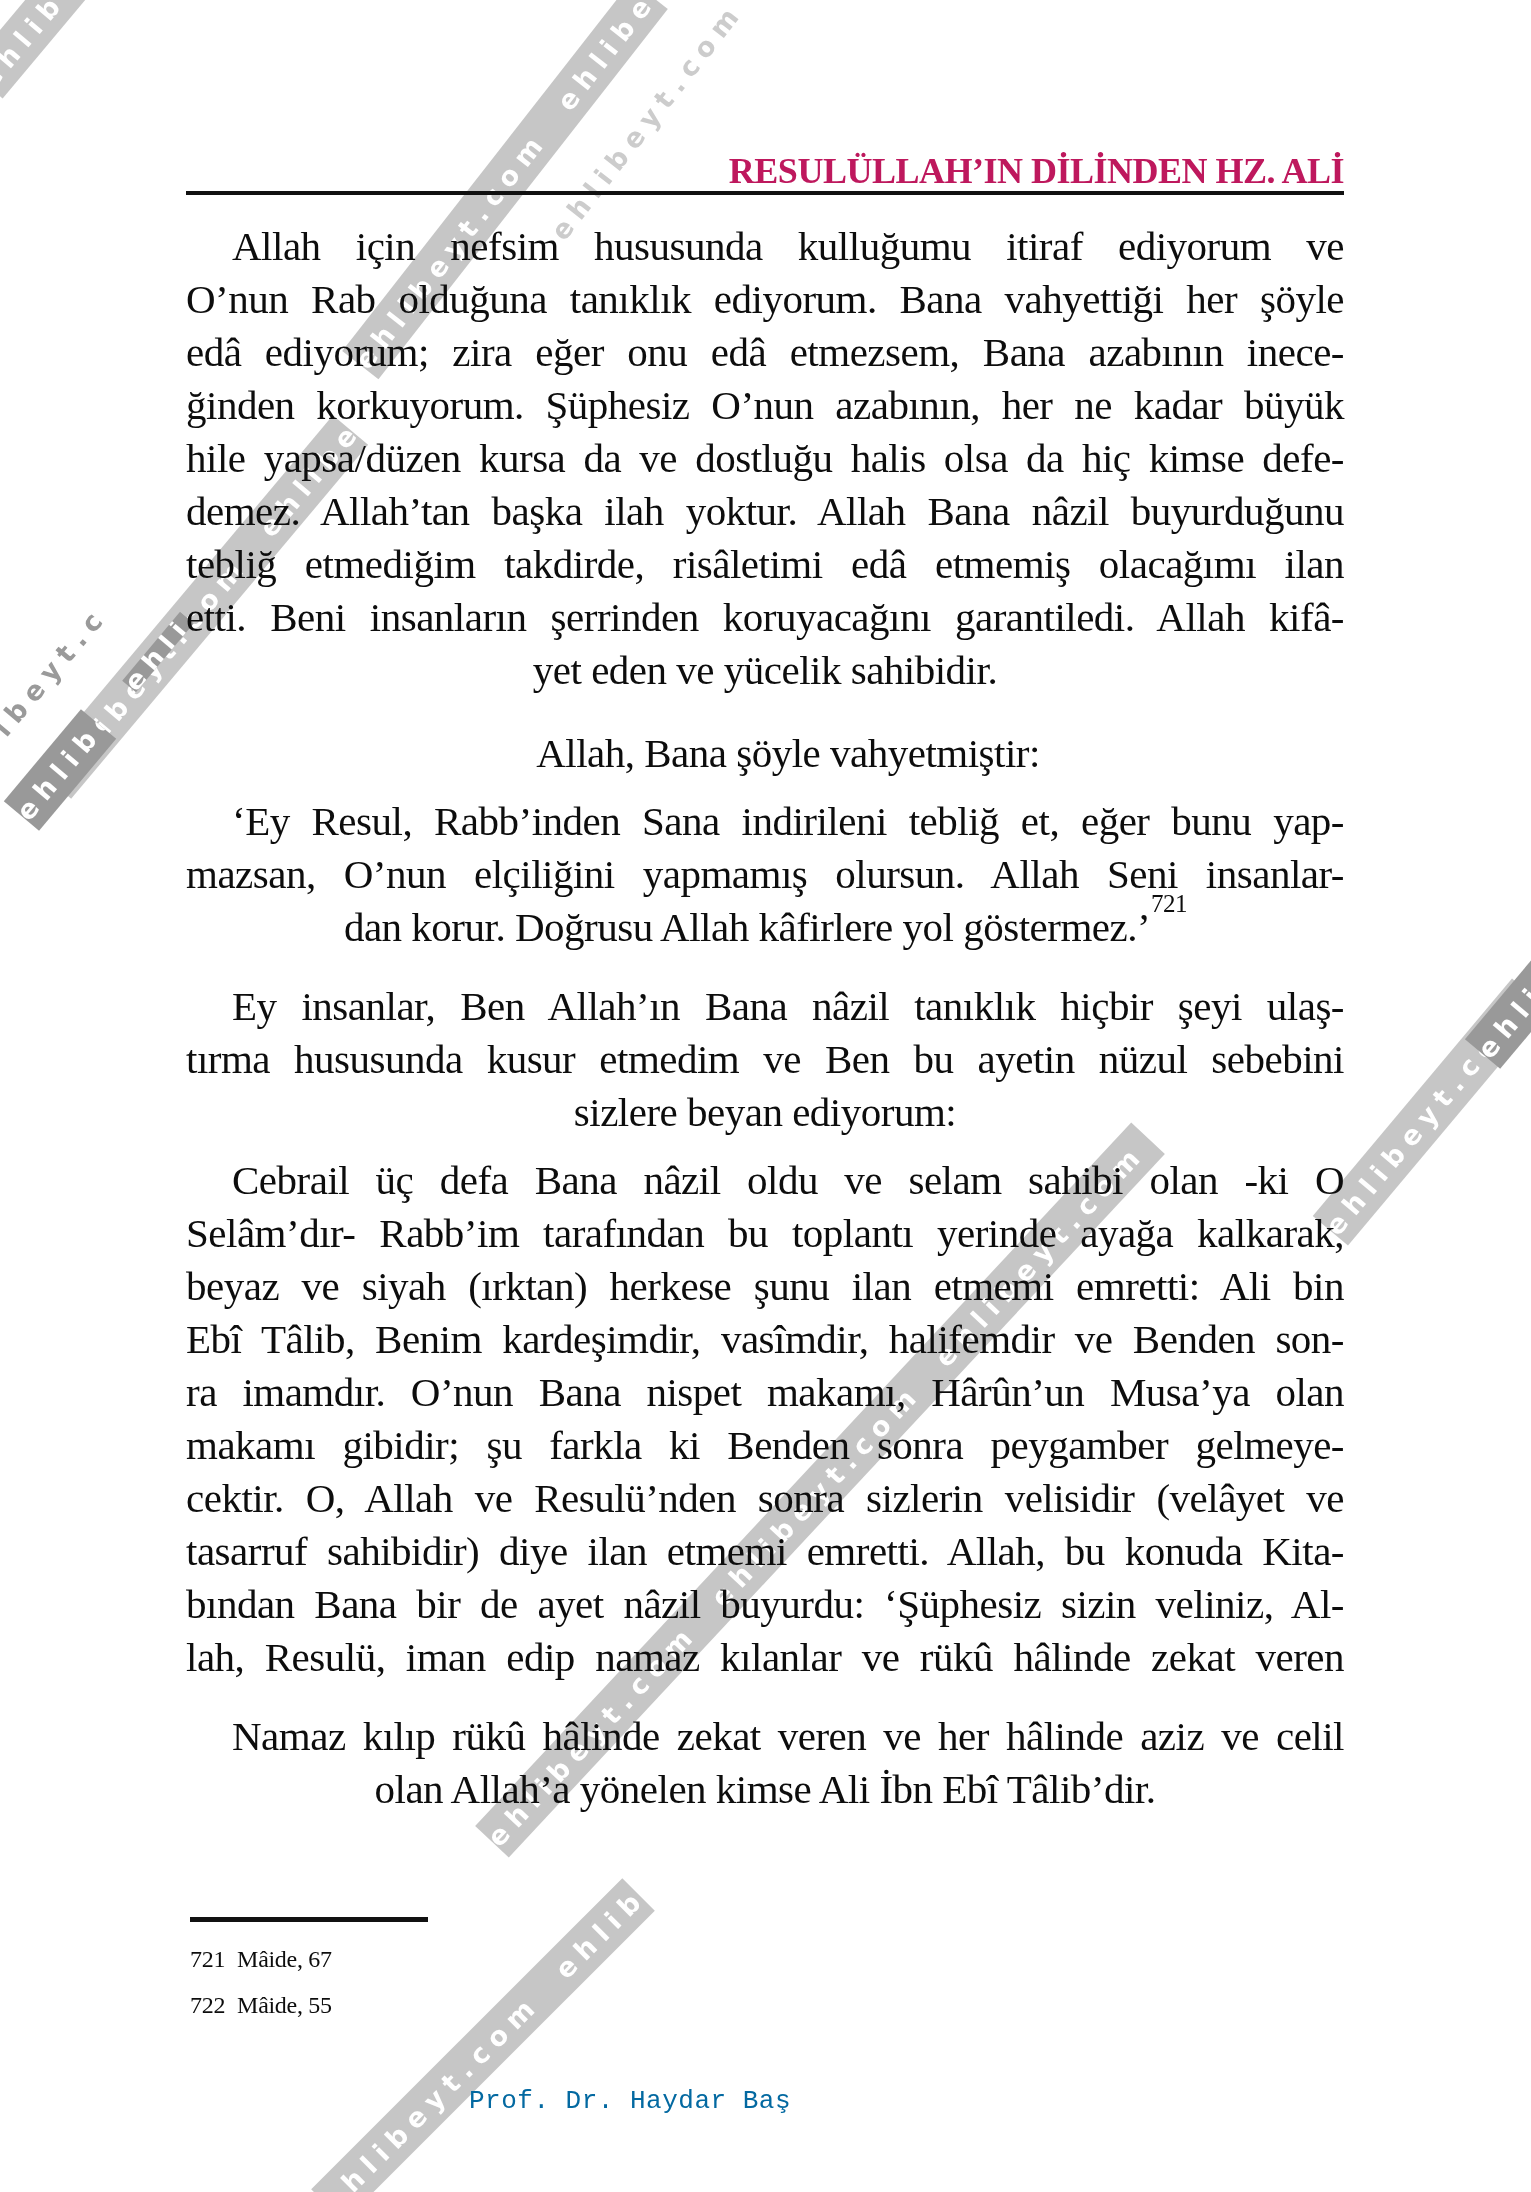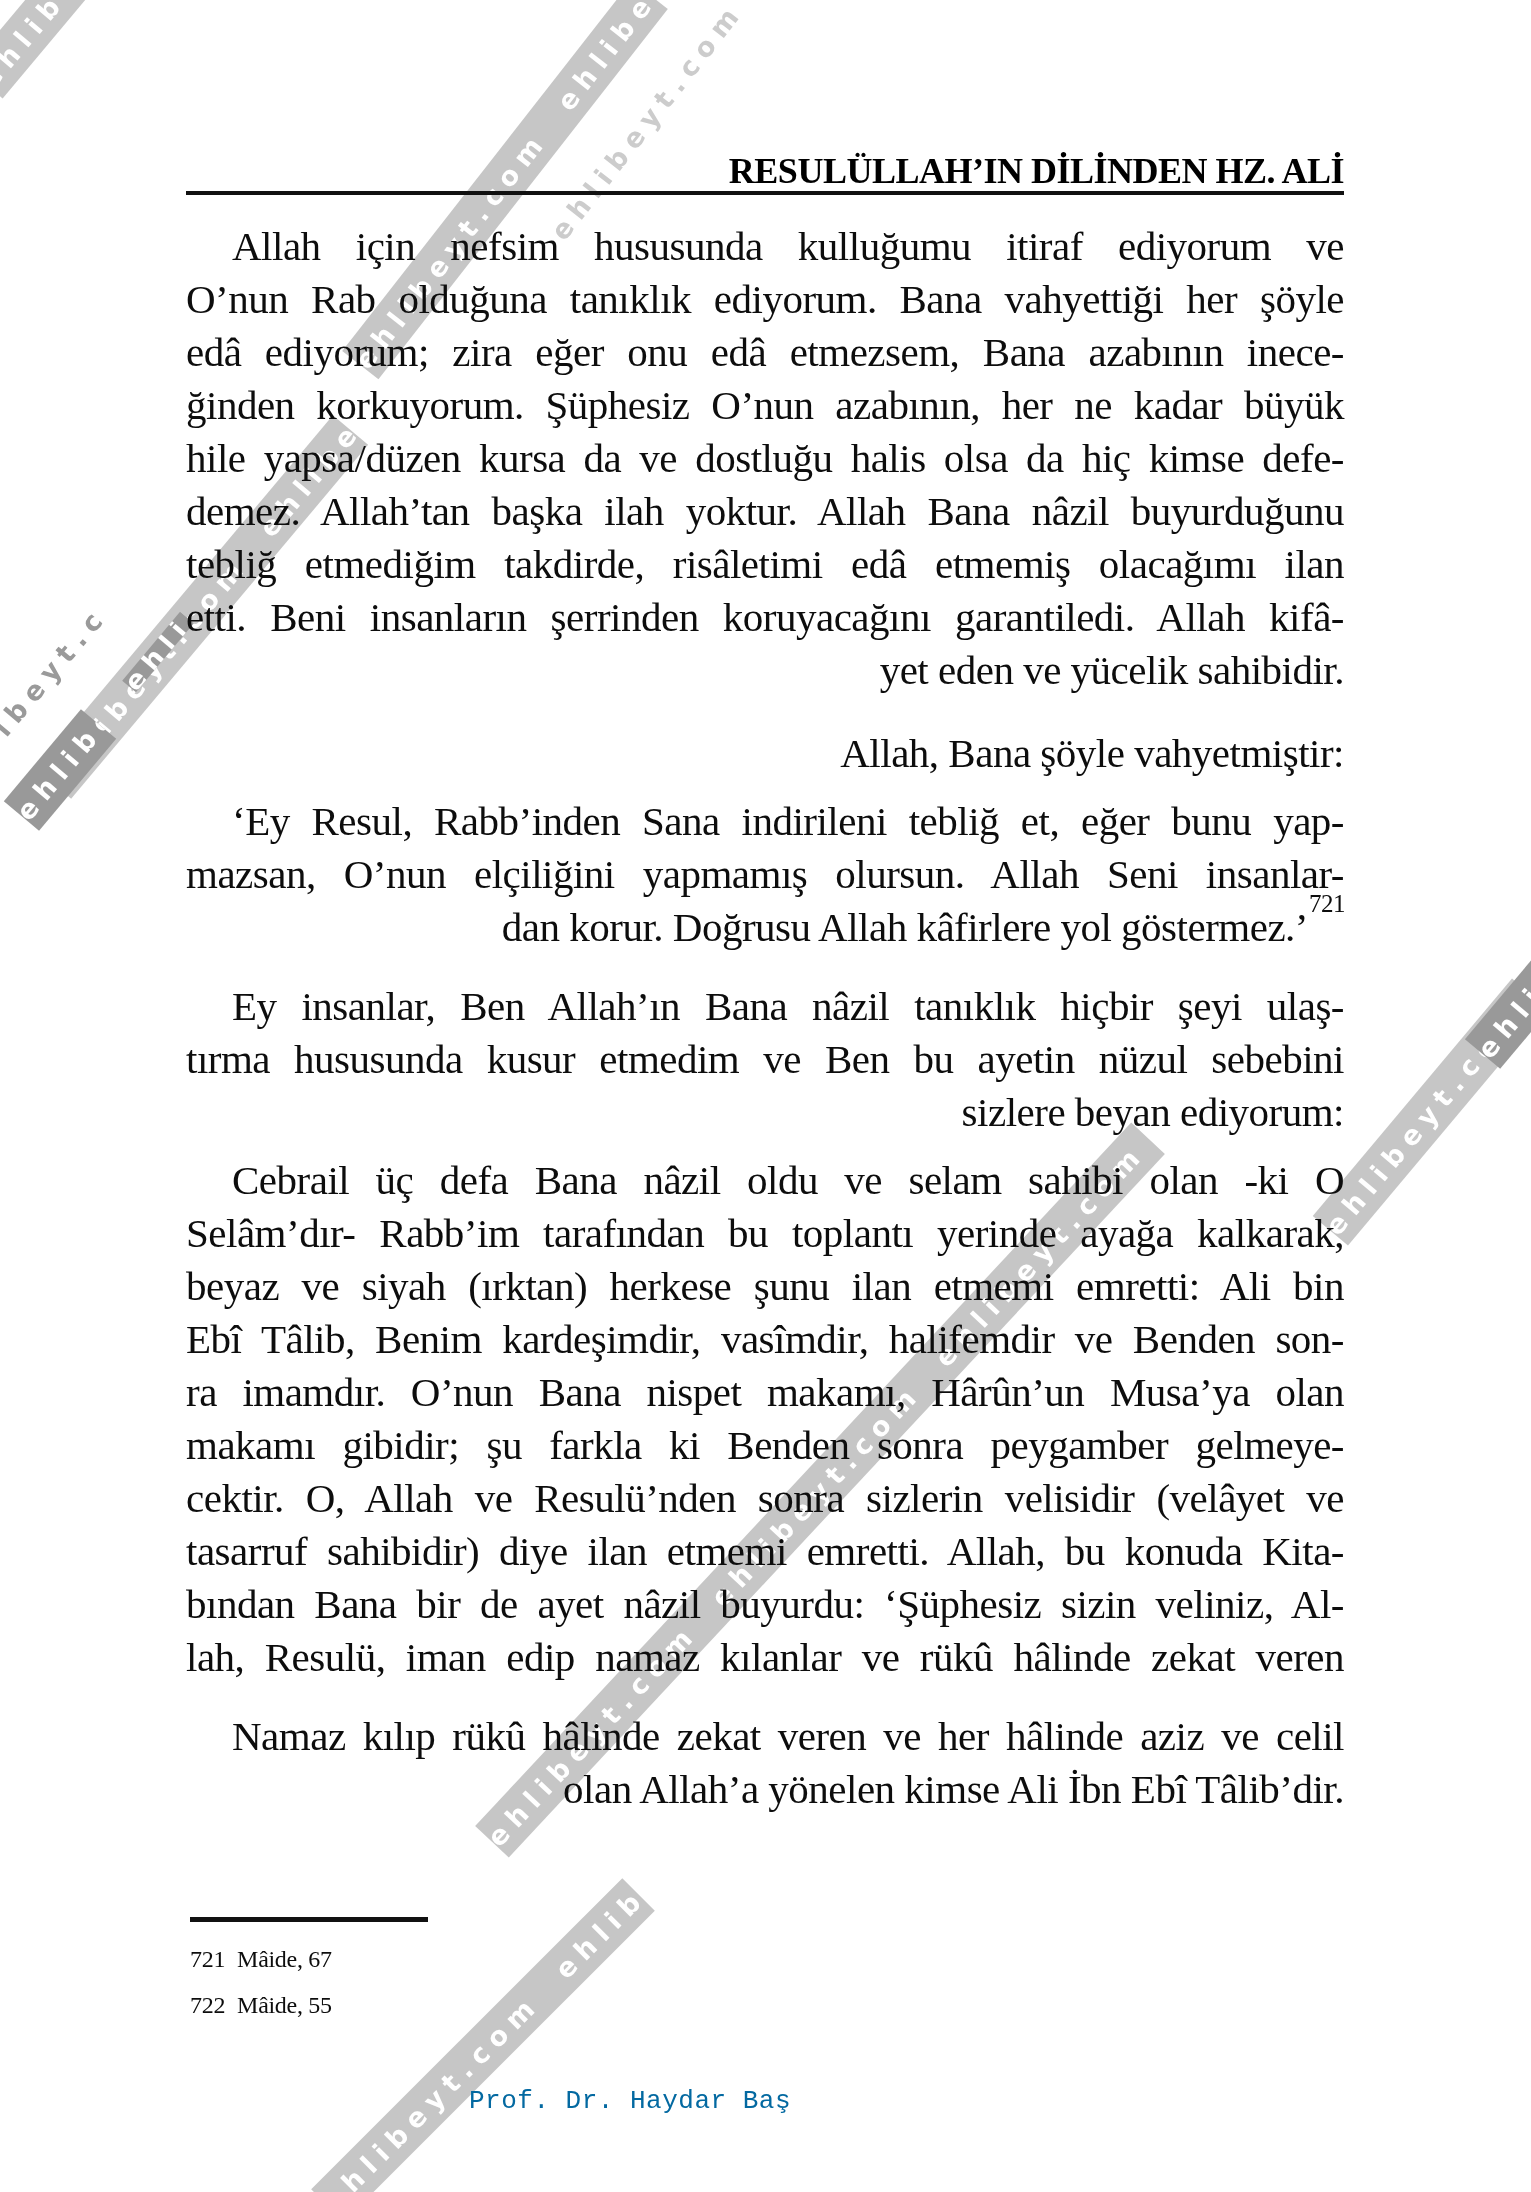--- a/index.html
+++ b/index.html
@@ -6,32 +6,32 @@
   .page{position:relative;width:1531px;height:2192px;background:#ffffff;overflow:hidden;
         font-family:"Liberation Serif", serif;color:#0d0d0d;}
   
   .watermarks{position:absolute;inset:0;z-index:0;}
   .ribbon{position:absolute;display:flex;align-items:center;overflow:hidden;
           font-family:"DejaVu Sans", sans-serif;font-size:27px;font-weight:bold;
           letter-spacing:8px;white-space:nowrap;}
   
   .header{position:absolute;left:186px;top:0;width:1158px;z-index:1;}
   .header-title{position:absolute;top:150px;right:0;width:100%;text-align:right;
-       font-weight:bold;font-size:36px;letter-spacing:-0.5px;color:#000000;}
+       font-weight:bold;font-size:36px;letter-spacing:-0.5px;color:#be185d;}
   .header-rule{position:absolute;top:191px;left:0;width:100%;height:4px;background:#111;}
   
   .text-block{position:absolute;left:186px;top:220px;width:1158px;z-index:1;
        font-size:41px;line-height:53px;letter-spacing:-0.5px;}
   .para{margin:0;}
   .para + .para{margin-top:8px;}
   .para.sp-lg{margin-top:30px;}
   .para.sp-md{margin-top:26px;}
   .para.sp-sm{margin-top:15px;}
   .line{text-align:justify;text-align-last:justify;}
-  .line.end{text-align:right;text-align-last:auto;}
+  .line.end{text-align:center;text-align-last:auto;}
   .line.first{text-indent:46px;}
   .line sup{font-size:25px;line-height:0;position:relative;top:-14px;left:1px;}
   
   .footnotes{position:absolute;left:190px;top:1917px;z-index:1;}
   .fn-rule{width:238px;height:5px;background:#111;margin-bottom:14px;}
   .fn{font-size:24px;line-height:46px;letter-spacing:-0.3px;}
   .fn-num{margin-right:12px;}
   
   .page-footer{position:absolute;left:180px;top:2086px;width:900px;z-index:1;
        text-align:center;font-family:Liberation Mono, monospace;

